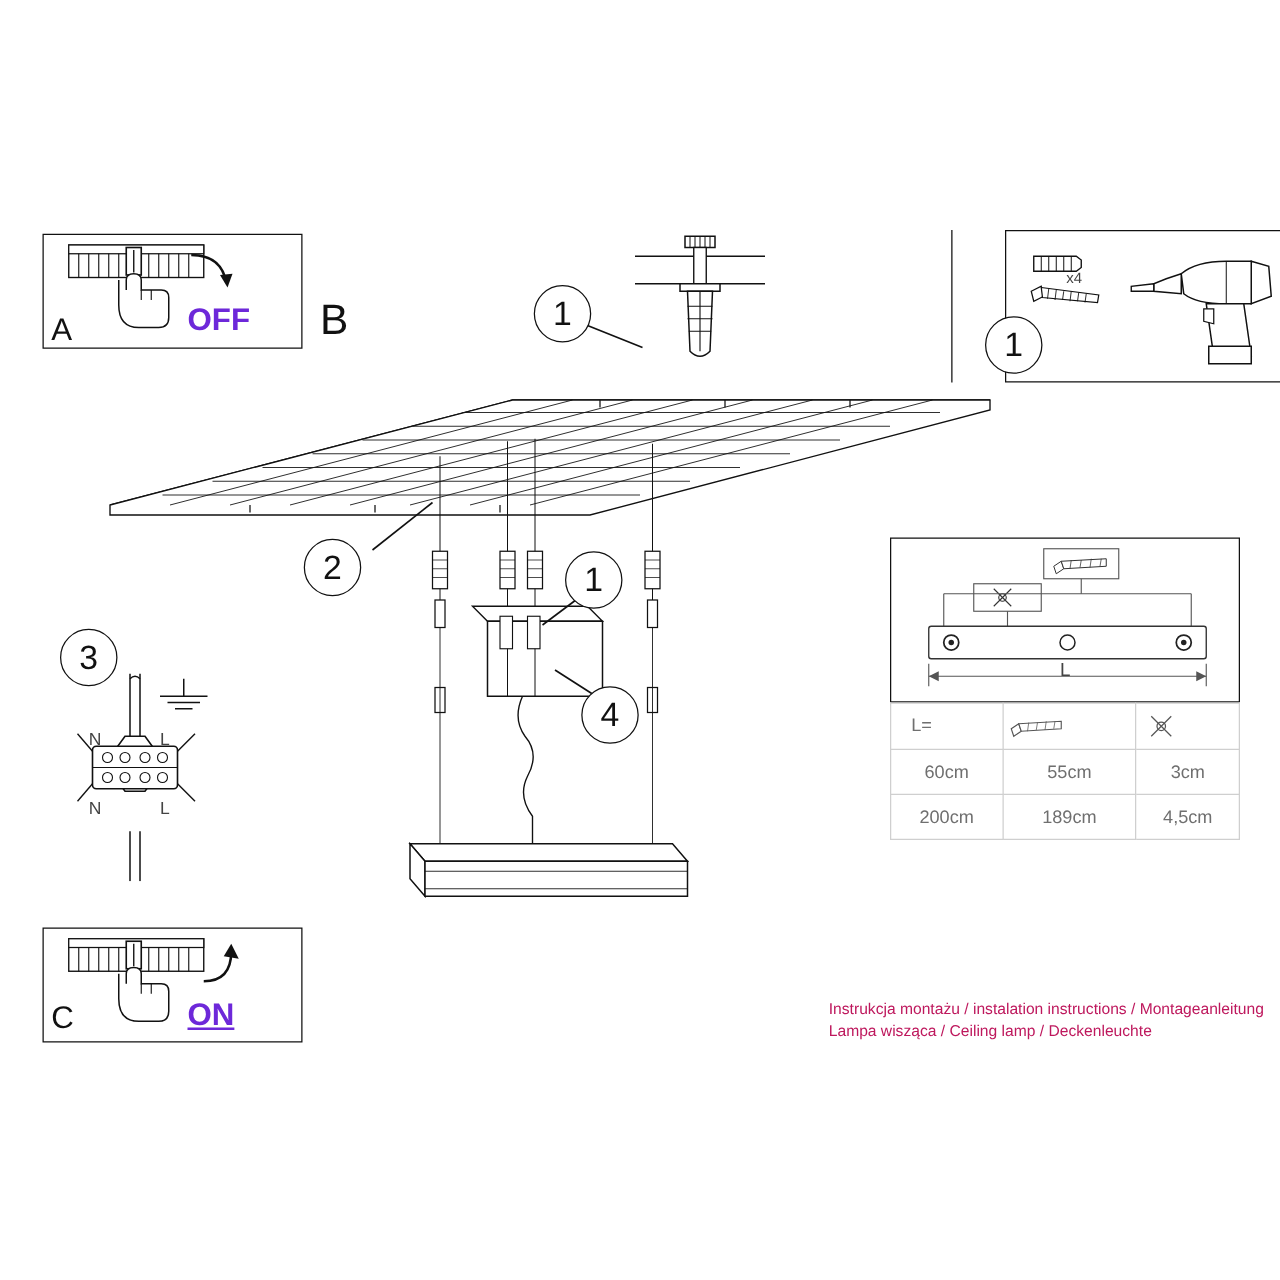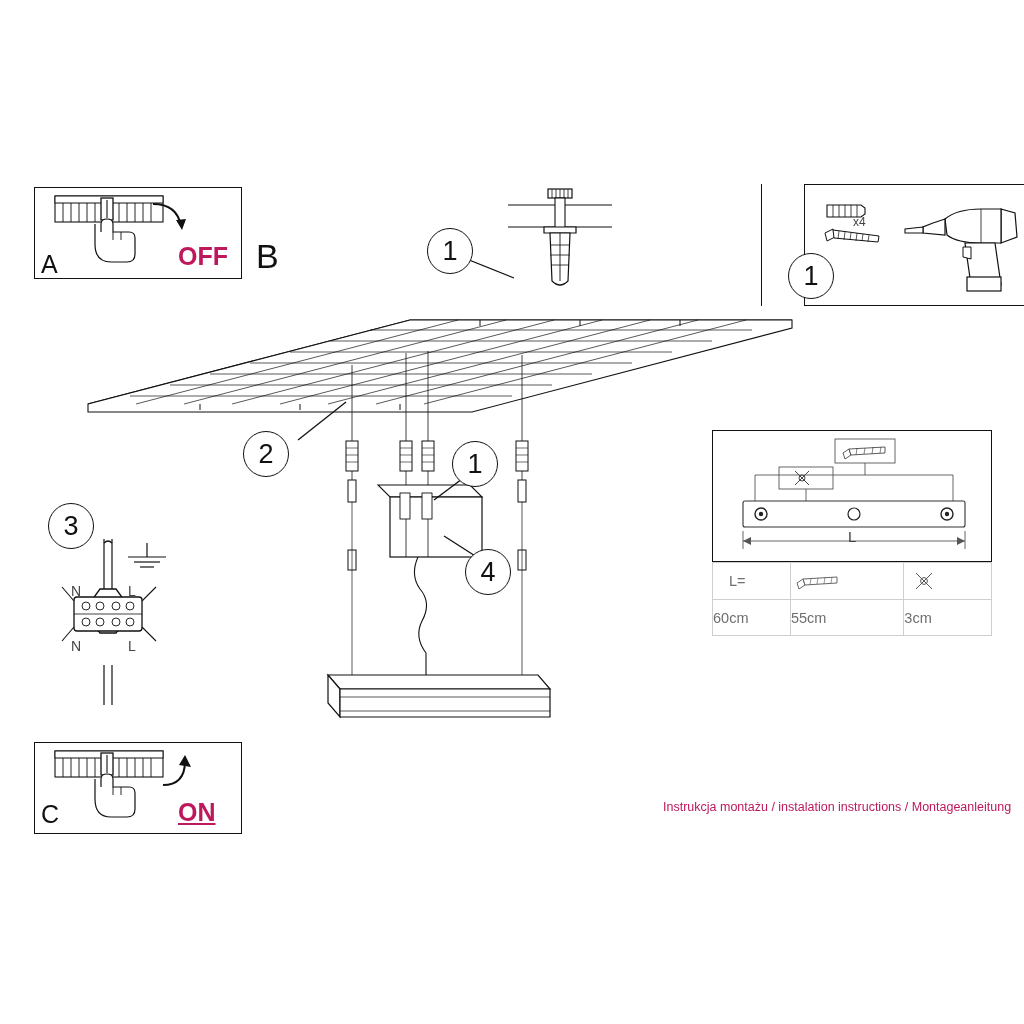--- a/index.html
+++ b/index.html
@@ -36,22 +36,21 @@
   }
   .big-letter {
     position: absolute;
     font-size: 34px;
     color: #111;
   }
   .state-label {
     position: absolute;
     font-size: 25px;
     font-weight: 700;
-    color: #be185d;
-    margin-left: 28px;
+    color: #6d28d9;
   }
 
   
   .callout {
     position: absolute;
     width: 46px;
     height: 46px;
     border: 1.6px solid #111;
     border-radius: 50%;
     box-sizing: border-box;
@@ -69,20 +68,21 @@
     left: 712px;
     top: 562px;
     width: 280px;
     border-collapse: collapse;
     font-size: 14px;
     color: #6f6f6f;
   }
   .dim-table td {
     border: 1px solid #cfcfcf;
     height: 35px;
+    text-align: center;
     font-size: 14.5px;
     padding: 0;
   }
   .dim-table td.head {
     height: 36px;
   }
   .dim-table td.lhead {
     text-align: left;
     padding-left: 16px;
     color: #6f6f6f;
@@ -468,20 +468,26 @@
               <circle cx="20" cy="11" r="3.4"></circle>
             </g>
           </svg>
         </td>
       </tr>
       <tr>
         <td>60cm</td>
         <td>55cm</td>
         <td>3cm</td>
       </tr>
+      <tr>
+        <td>200cm</td>
+        <td>189cm</td>
+        <td>4,5cm</td>
+      </tr>
     </tbody>
   </table>
 
   <div class="footer">
     <div>Instrukcja montażu / instalation instructions / Montageanleitung</div>
+    <div>Lampa wisząca / Ceiling lamp / Deckenleuchte</div>
   </div>
 
 </div>
 
 </body></html>

